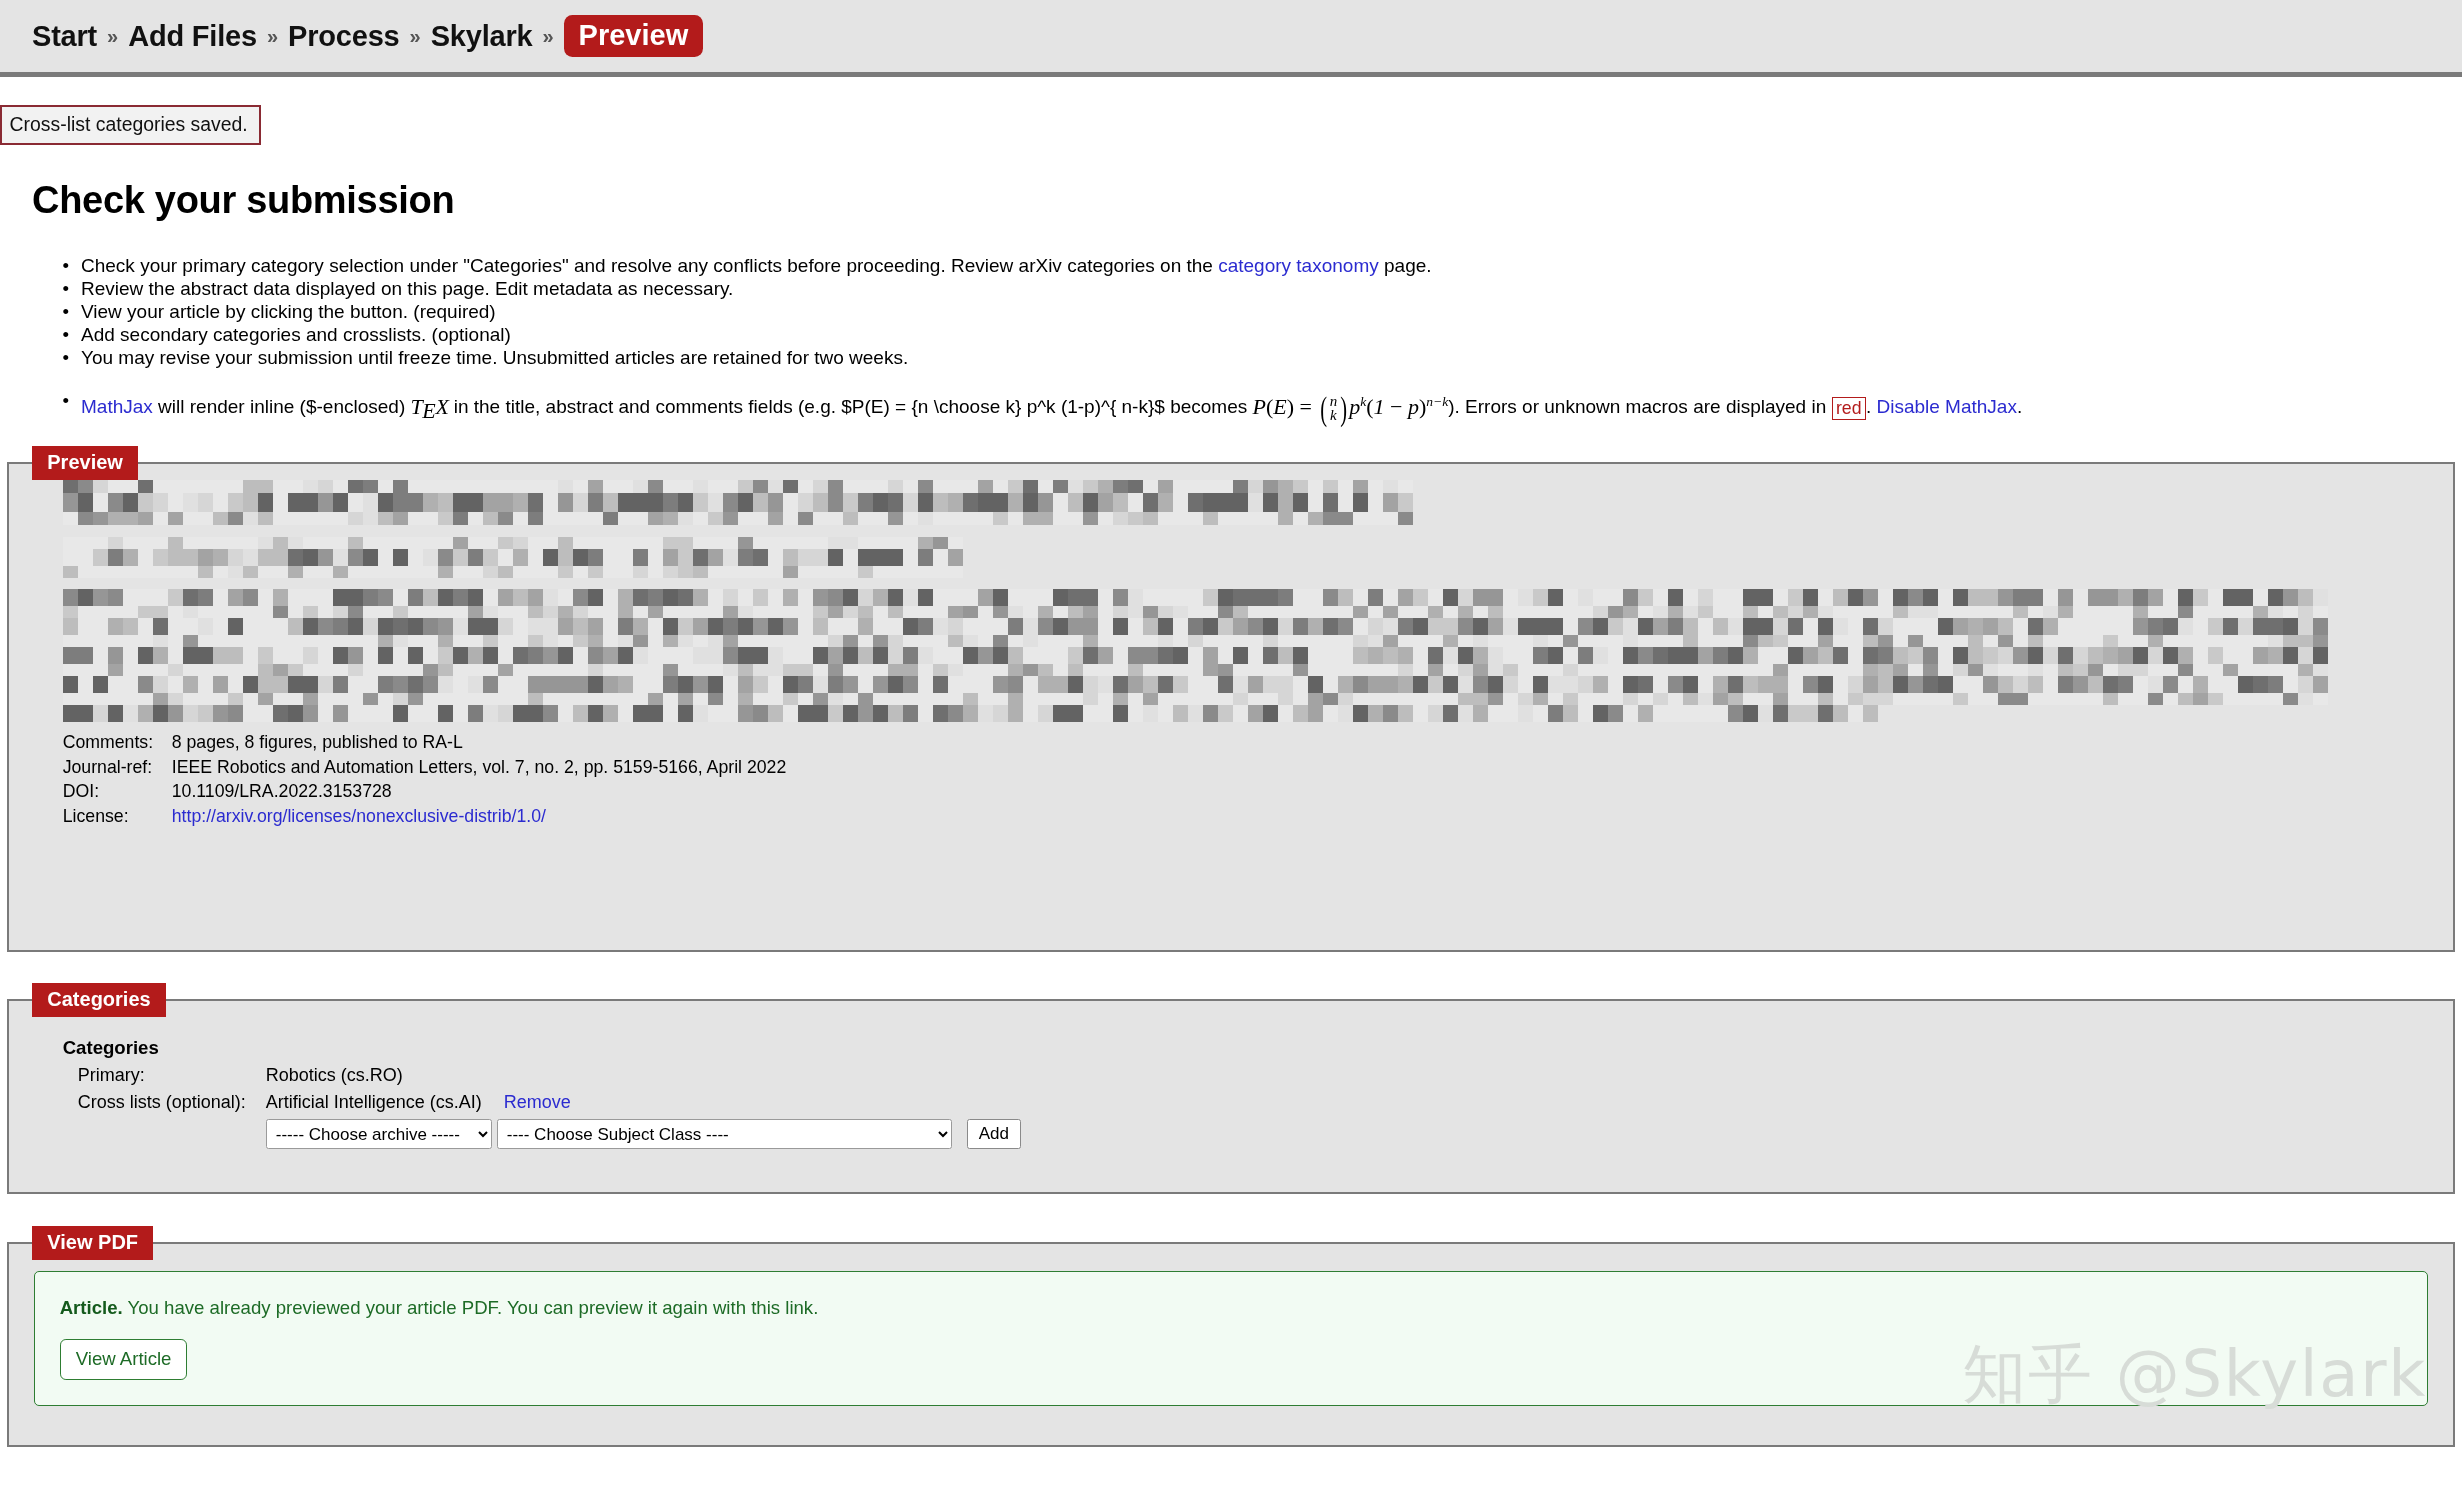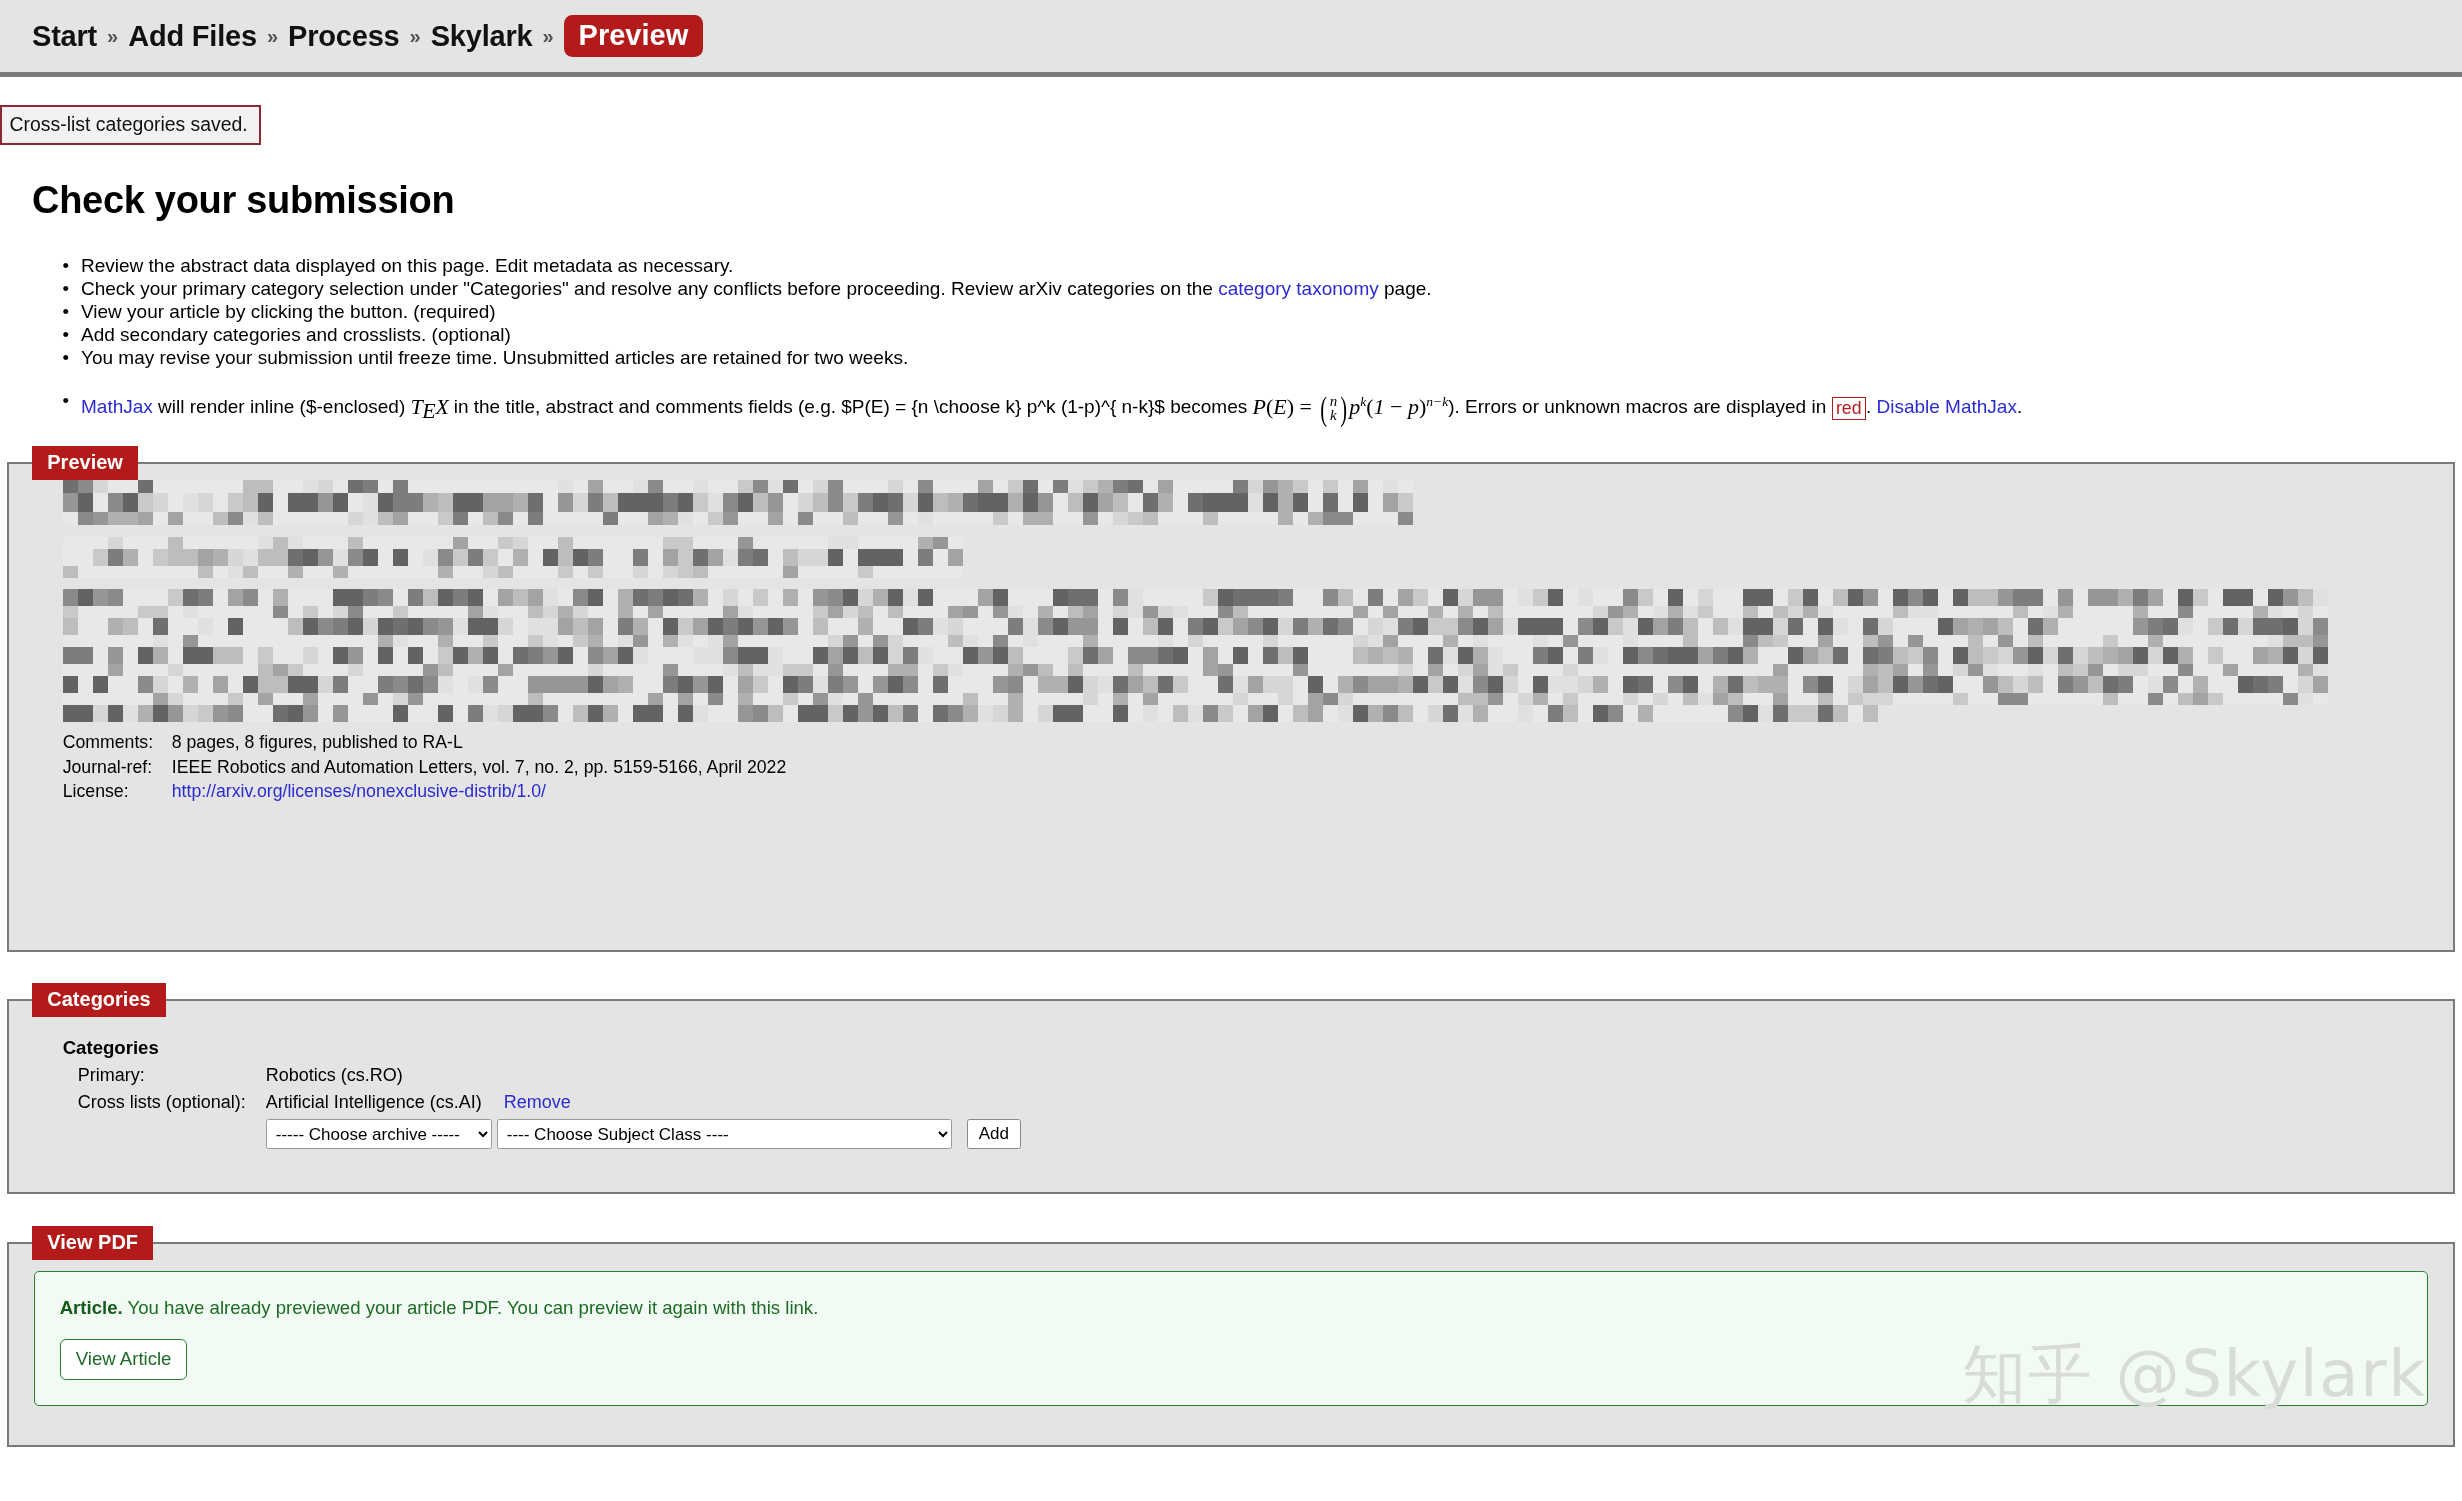--- a/index.html
+++ b/index.html
@@ -301,24 +301,24 @@
 </div>
 
 <div class="flash-wrap">
   <div class="flash">Cross-list categories saved.</div>
 </div>
 
 <h1 class="page-title">Check your submission</h1>
 
 <ul class="instructions">
   <li>
-    <span>Review the abstract data displayed on this page. Edit metadata as necessary.</span>
+    <span>Check your primary category selection under "Categories" and resolve any conflicts before proceeding. Review arXiv categories on the </span><a class="link" href="#">category taxonomy</a><span> page.</span>
   </li>
   <li>
-    <span>Check your primary category selection under "Categories" and resolve any conflicts before proceeding. Review arXiv categories on the </span><a class="link" href="#">category taxonomy</a><span> page.</span>
+    <span>Review the abstract data displayed on this page. Edit metadata as necessary.</span>
   </li>
   <li>
     <span>View your article by clicking the button. (required)</span>
   </li>
   <li>
     <span>Add secondary categories and crosslists. (optional)</span>
   </li>
   <li>
     <span>You may revise your submission until freeze time. Unsubmitted articles are retained for two weeks.</span>
   </li>
@@ -2153,20 +2153,24 @@
 
   <table class="meta">
     <tbody>
         <tr>
       <td class="label">Comments:</td>
       <td>8 pages, 8 figures, published to RA-L</td>
     </tr>
     <tr>
       <td class="label">Journal-ref:</td>
       <td>IEEE Robotics and Automation Letters, vol. 7, no. 2, pp. 5159-5166, April 2022</td>
+    </tr>
+    <tr>
+      <td class="label">DOI:</td>
+      <td>10.1109/LRA.2022.3153728</td>
     </tr>
     <tr>
       <td class="label">License:</td>
       <td><a class="link" href="#">http://arxiv.org/licenses/nonexclusive-distrib/1.0/</a></td>
     </tr>
   </tbody>
     </table>
 </fieldset>
 
 <fieldset class="panel" id="categories-panel">

